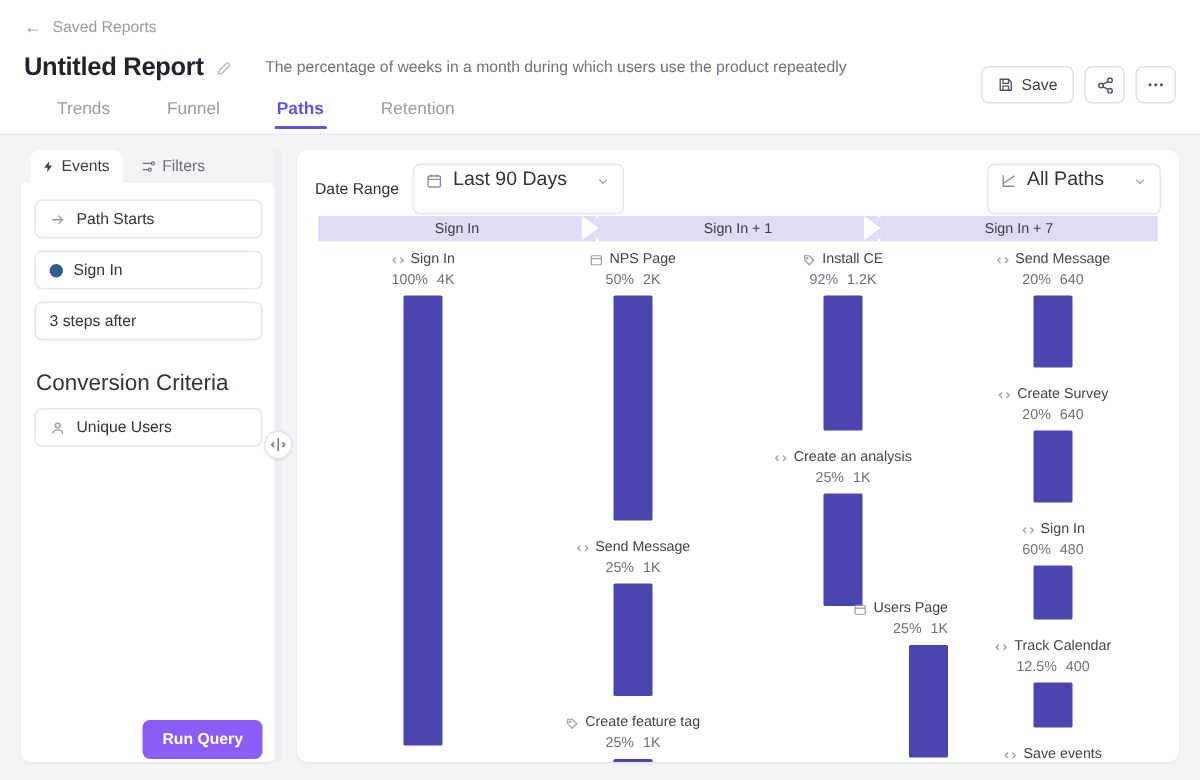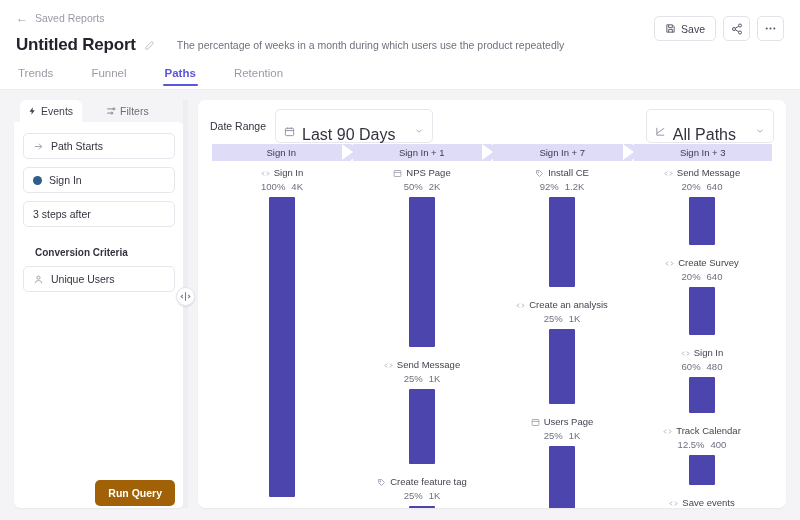--- a/index.html
+++ b/index.html
@@ -40,36 +40,37 @@
   .pencil-ico {
     margin-left: 8px; color: #b9b9c4; display: flex; align-items: center;
     cursor: pointer;
   }
   .report-desc {
     margin-left: 22px; font-size: 10.5px; color: #70707f;
     white-space: nowrap;
   }
 
   .header-actions {
-    position: absolute; top: 16px; right: 16px;
+    position: absolute; top: 44px; right: 16px;
     display: flex; gap: 7px; align-items: flex-start;
   }
   .btn-outline {
     border: 1px solid #e2e2e9; border-radius: 5px;
     background: #fff; height: 25px;
     display: flex; align-items: center; justify-content: center;
     gap: 5px; padding: 0 10px;
     font-size: 10.5px; color: #3e3e4c; cursor: pointer;
   }
   .btn-icon-only { width: 27px; padding: 0; }
 
   
   .tabs {
     display: flex; gap: 0; margin-top: 12px;
     padding-left: 2px;
+    margin-left: 20px;
   }
   .tab {
     font-size: 11.5px; color: #9a9aa8; padding: 0 0 7px 0;
     margin-right: 38px; cursor: pointer; position: relative;
     white-space: nowrap;
   }
   .tab.active { color: #5b55e0; font-weight: bold; }
   .tab.active::after {
     content: ""; position: absolute; left: -2px; right: -2px; bottom: 0;
     height: 2.5px; background: #5b55e0; border-radius: 2px;
@@ -87,21 +88,21 @@
     padding: 10px 14px 12px 14px;
     display: flex; gap: 0;
   }
 
   
   .left-panel {
     width: 170px; flex: 0 0 170px;
     position: relative;
     display: flex; flex-direction: column;
   }
-  .panel-tabs { display: flex; gap: 16px; padding-left: 6px; }
+  .panel-tabs { display: flex; gap: 4px; padding-left: 6px; }
   .panel-tab {
     background: #ffffff;
     border-radius: 6px 6px 0 0;
     font-size: 10.5px; color: #3e3e4c;
     padding: 5px 9px 5px 8px;
     display: flex; align-items: center; gap: 4px;
     cursor: pointer;
   }
   .panel-tab.inactive { background: transparent; color: #6d6d7c; }
 
@@ -120,28 +121,28 @@
     display: flex; align-items: center; gap: 7px;
     padding: 0 9px; margin-bottom: 8px;
     font-size: 10.5px; color: #33333f; cursor: pointer;
   }
   .chip .c-ico { display: flex; align-items: center; color: #9a9aa8; }
   .dot-blue {
     width: 9px; height: 9px; border-radius: 50%;
     background: #2f5d8c; display: inline-block;
   }
   .section-label {
-    font-size: 10px; color: #33333f; font-weight: bold;
-    margin: 12px 0 8px 12px;
+    font-size: 15px; color: #33333f; font-weight: normal;
+    margin: 12px 0 8px 1px;
   }
   .run-query-wrap {
     margin-top: auto; display: flex; justify-content: flex-end;
   }
   .run-query {
-    background: #a16207; color: #fff; border: none; border-radius: 5px;
+    background: #8b5cf6; color: #fff; border: none; border-radius: 5px;
     font-size: 10.5px; font-weight: bold; padding: 7px 13px;
     cursor: pointer; font-family: "Liberation Sans", sans-serif; margin-top: 28px;
   }
 
   
   .drag-handle {
     position: absolute; left: 176px; top: 197px;
     width: 19px; height: 19px; border-radius: 50%;
     background: #ffffff; border: 1px solid #e4e4ec;
     display: flex; align-items: center; justify-content: center;
@@ -164,22 +165,22 @@
     overflow: hidden;
   }
   .chart-toolbar {
     display: flex; align-items: center;
     padding: 11px 12px 0 12px;
     height: 40px;
   }
   .toolbar-label { font-size: 10.5px; color: #33333f; margin-right: 9px; }
   .select-box {
     border: 1px solid #e6e6ed; border-radius: 5px; background: #fff;
-    height: 25px; display: flex; align-items: flex-start; gap: 7px;
-    padding: 16px 8px; font-size: 16px; color: #33333f; cursor: pointer;
+    height: 25px; display: flex; align-items: flex-end; gap: 7px;
+    padding: 16px 8px; font-size: 13px; color: #33333f; cursor: pointer;
   }
   .select-box .sb-ico { color: #8c8c9c; display: flex; align-items: center; }
   .select-box .caret { color: #9a9aa8; margin-left: 12px; display: flex; }
   .toolbar-right { margin-left: auto; }
 
   
   .steps-header {
     display: flex; margin: 4px 14px 0 14px; height: 17px;
   }
   .step-chip {
@@ -406,21 +407,20 @@
                 </svg>
             </span>
           </div>
         </div>
       </div>
 
       <div class="steps-header">
         <div class="step-chip">Sign In</div>
         <div class="step-chip">Sign In + 1</div>
         <div class="step-chip">Sign In + 7</div>
-        <div class="step-chip">Sign In + 3</div>
       </div>
 
       <div class="columns" id="columns">
           <div class="column">
             <div class="node" style="top: 0px;">
               <div class="node-label">
                 <span class="n-ico">
                   <svg width="9" height="9" viewBox="0 0 24 24" fill="none" stroke="currentColor" stroke-width="2.2">
                     <path d="M8 7l-5 5 5 5"></path>
                     <path d="M16 7l5 5-5 5"></path>
@@ -511,21 +511,21 @@
                   </svg>
                 </span>
                 <span>Create an analysis</span>
               </div>
               <div class="node-stats">
                 <span>25%</span>
                 <span>1K</span>
               </div>
               <div class="bar" style="height: 75px;"></div>
             </div>
-            <div class="node" style="top: 249px;">
+            <div class="node" style="top: 233px; align-items: flex-end;">
               <div class="node-label">
                 <span class="n-ico">
                   <svg width="9" height="9" viewBox="0 0 24 24" fill="none" stroke="currentColor" stroke-width="2.2">
                     <rect x="3" y="4" width="18" height="16" rx="2"></rect>
                     <path d="M3 9h18"></path>
                   </svg>
                 </span>
                 <span>Users Page</span>
               </div>
               <div class="node-stats">

